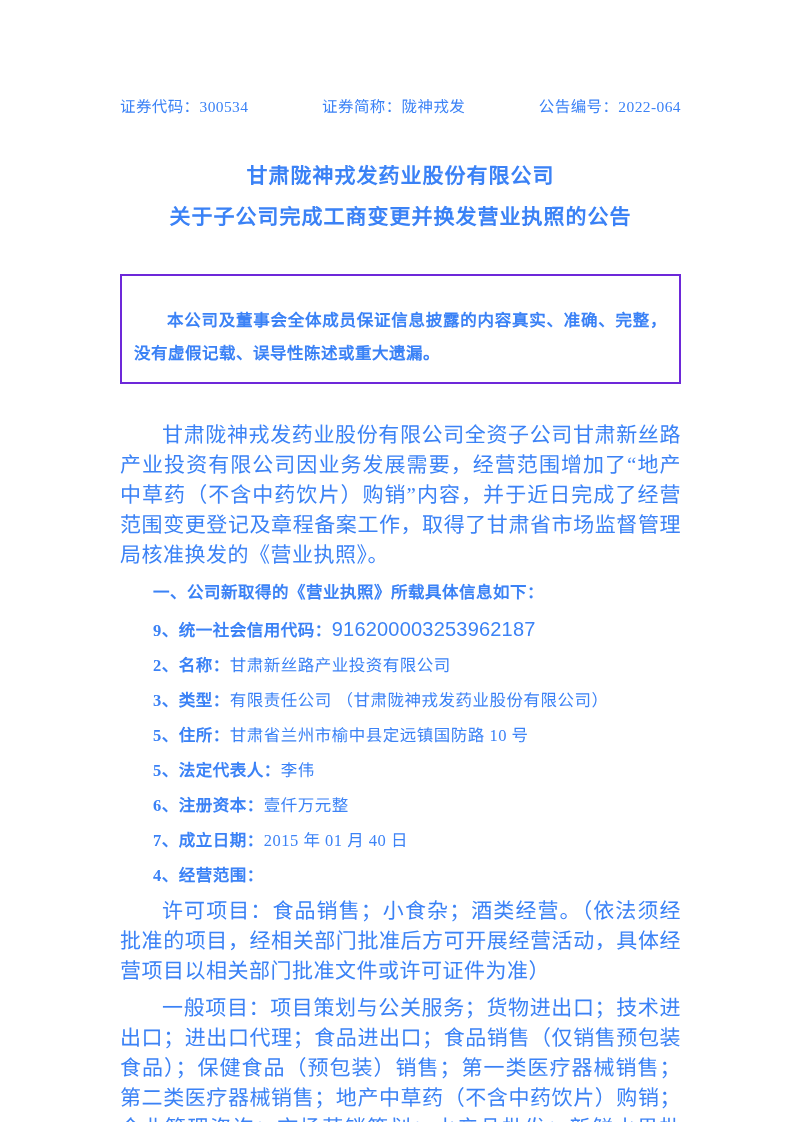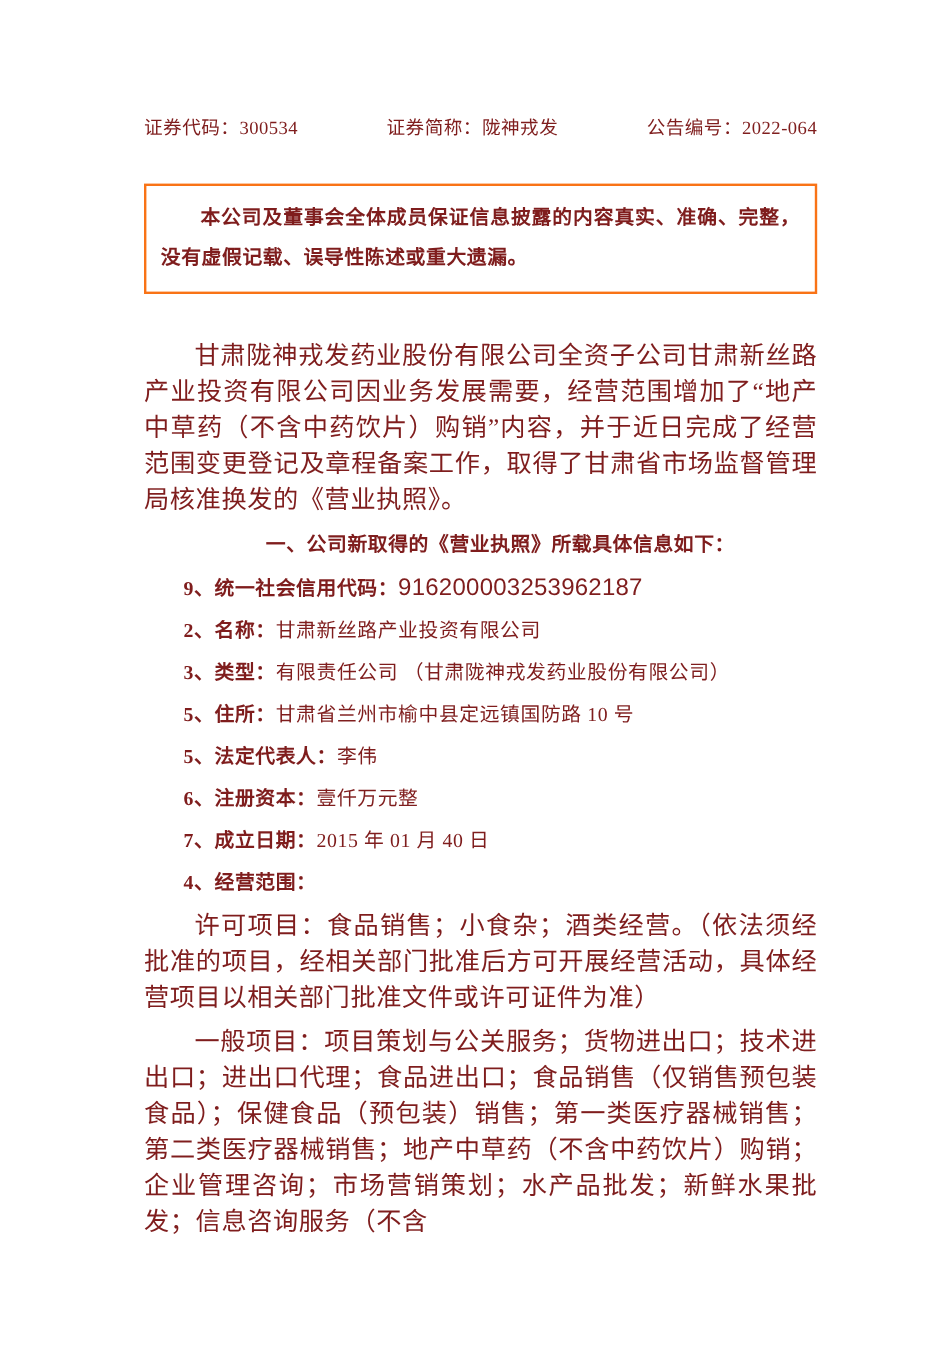--- a/index.html
+++ b/index.html
@@ -7,21 +7,21 @@
     padding: 0;
     background: #ffffff;
   }
   .page {
     position: relative;
     width: 793px;
     height: 1122px;
     background: #ffffff;
     overflow: hidden;
     font-family: "Liberation Serif", "DejaVu Serif", serif;
-    color: #7f1d1d;
+    color: #3b82f6;
   }
   .content {
     box-sizing: border-box;
     padding: 94px 112px 0 120px;
   }
   .doc-header {
     display: flex;
     justify-content: space-between;
     align-items: baseline;
     font-size: 15.5px;
@@ -34,22 +34,22 @@
   }
   .title-line {
     font-size: 21px;
     font-weight: bold;
     line-height: 41px;
     letter-spacing: 1px;
     margin: 0;
   }
   .disclaimer-box {
     margin-top: 36px;
-    border: 2px solid #f97316;
-    padding: 10px 12px 12px 12px;
+    border: 2px solid #6d28d9;
+    padding: 28px 12px 12px 12px;
     box-sizing: border-box;
   }
   .disclaimer-text {
     margin: 0;
     font-weight: bold;
     font-size: 16.5px;
     line-height: 33px;
     letter-spacing: 0.5px;
     text-indent: 2em;
     text-align: justify;
@@ -65,21 +65,20 @@
   .intro {
     margin-top: 36px;
   }
   .section-heading {
     margin: 8px 0 6px 0;
     font-size: 16.5px;
     font-weight: bold;
     line-height: 30px;
     letter-spacing: 0.5px;
     text-indent: 2em;
-    text-align: center;
   }
   .info-item {
     margin: 0 0 5px 0;
     font-size: 16.5px;
     line-height: 30px;
     letter-spacing: 0.5px;
     text-indent: 2em;
   }
   .info-item .b {
     font-weight: bold;
@@ -101,20 +100,24 @@
 
 <div class="page">
   <div class="content">
 
     <div class="doc-header">
       <span>证券代码：300534</span>
       <span>证券简称：陇神戎发</span>
       <span>公告编号：2022-064</span>
     </div>
 
+    <div class="titles">
+      <p class="title-line">甘肃陇神戎发药业股份有限公司</p>
+      <p class="title-line">关于子公司完成工商变更并换发营业执照的公告</p>
+    </div>
 
     <div class="disclaimer-box">
       <p class="disclaimer-text">本公司及董事会全体成员保证信息披露的内容真实、准确、完整，没有虚假记载、误导性陈述或重大遗漏。</p>
     </div>
 
     <p class="para intro">甘肃陇神戎发药业股份有限公司全资子公司甘肃新丝路产业投资有限公司因业务发展需要，经营范围增加了“地产中草药（不含中药饮片）购销”内容，并于近日完成了经营范围变更登记及章程备案工作，取得了甘肃省市场监督管理局核准换发的《营业执照》。</p>
 
     <p class="section-heading">一、公司新取得的《营业执照》所载具体信息如下：</p>
 
     <p class="info-item">

